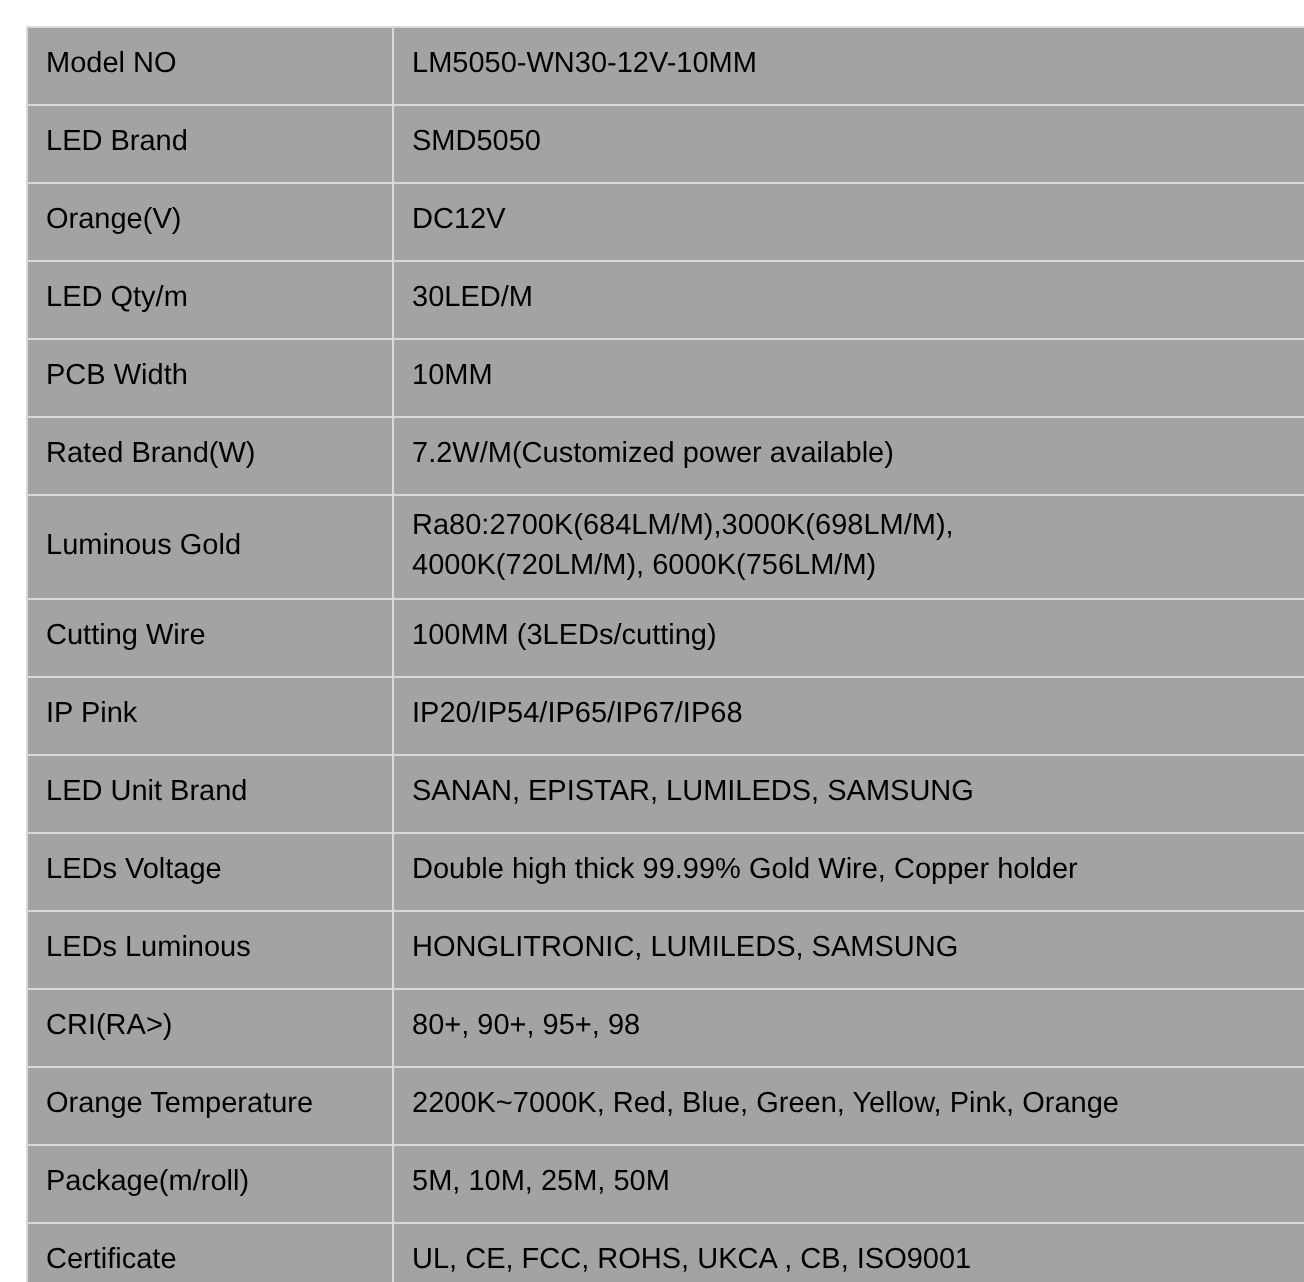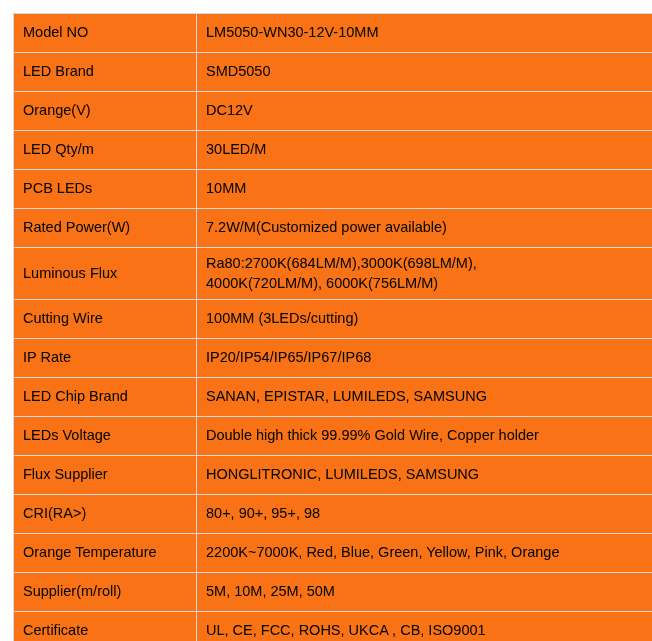--- a/index.html
+++ b/index.html
@@ -25,21 +25,21 @@
     border-collapse: collapse;
     table-layout: fixed;
   }
   table.spec-table td {
     border: 1px solid #d9d9d9;
     padding: 6px 8px 6px 9px;
     font-size: 14.5px;
     line-height: 1.35;
     vertical-align: middle;
     color: #000;
-    background: #f97316;
+    background: #a3a3a3;
     height: 26px;
   }
   td.label {
     width: 165px;
   }
   td.value {
     width: 460px;
   }
   .multi {
     white-space: pre-line;
@@ -61,62 +61,62 @@
       </tr>
       <tr>
         <td class="label">Orange(V)</td>
         <td class="value">DC12V</td>
       </tr>
       <tr>
         <td class="label">LED Qty/m</td>
         <td class="value">30LED/M</td>
       </tr>
       <tr>
-        <td class="label">PCB LEDs</td>
+        <td class="label">PCB Width</td>
         <td class="value">10MM</td>
       </tr>
       <tr>
-        <td class="label">Rated Power(W)</td>
+        <td class="label">Rated Brand(W)</td>
         <td class="value">7.2W/M(Customized power available)</td>
       </tr>
       <tr>
-        <td class="label">Luminous Flux</td>
+        <td class="label">Luminous Gold</td>
         <td class="value multi">Ra80:2700K(684LM/M),3000K(698LM/M),
 4000K(720LM/M), 6000K(756LM/M)</td>
       </tr>
       <tr>
         <td class="label">Cutting Wire</td>
         <td class="value">100MM (3LEDs/cutting)</td>
       </tr>
       <tr>
-        <td class="label">IP Rate</td>
+        <td class="label">IP Pink</td>
         <td class="value">IP20/IP54/IP65/IP67/IP68</td>
       </tr>
       <tr>
-        <td class="label">LED Chip Brand</td>
+        <td class="label">LED Unit Brand</td>
         <td class="value">SANAN, EPISTAR, LUMILEDS, SAMSUNG</td>
       </tr>
       <tr>
         <td class="label">LEDs Voltage</td>
         <td class="value">Double high thick 99.99% Gold Wire, Copper holder</td>
       </tr>
       <tr>
-        <td class="label">Flux Supplier</td>
+        <td class="label">LEDs Luminous</td>
         <td class="value">HONGLITRONIC, LUMILEDS, SAMSUNG</td>
       </tr>
       <tr>
         <td class="label">CRI(RA&gt;)</td>
         <td class="value">80+, 90+, 95+, 98</td>
       </tr>
       <tr>
         <td class="label">Orange Temperature</td>
         <td class="value">2200K~7000K, Red, Blue, Green, Yellow, Pink, Orange</td>
       </tr>
       <tr>
-        <td class="label">Supplier(m/roll)</td>
+        <td class="label">Package(m/roll)</td>
         <td class="value">5M, 10M, 25M, 50M</td>
       </tr>
       <tr>
         <td class="label">Certificate</td>
         <td class="value">UL, CE, FCC, ROHS, UKCA , CB, ISO9001</td>
       </tr>
 
     </tbody>
   </table>
 </div>

